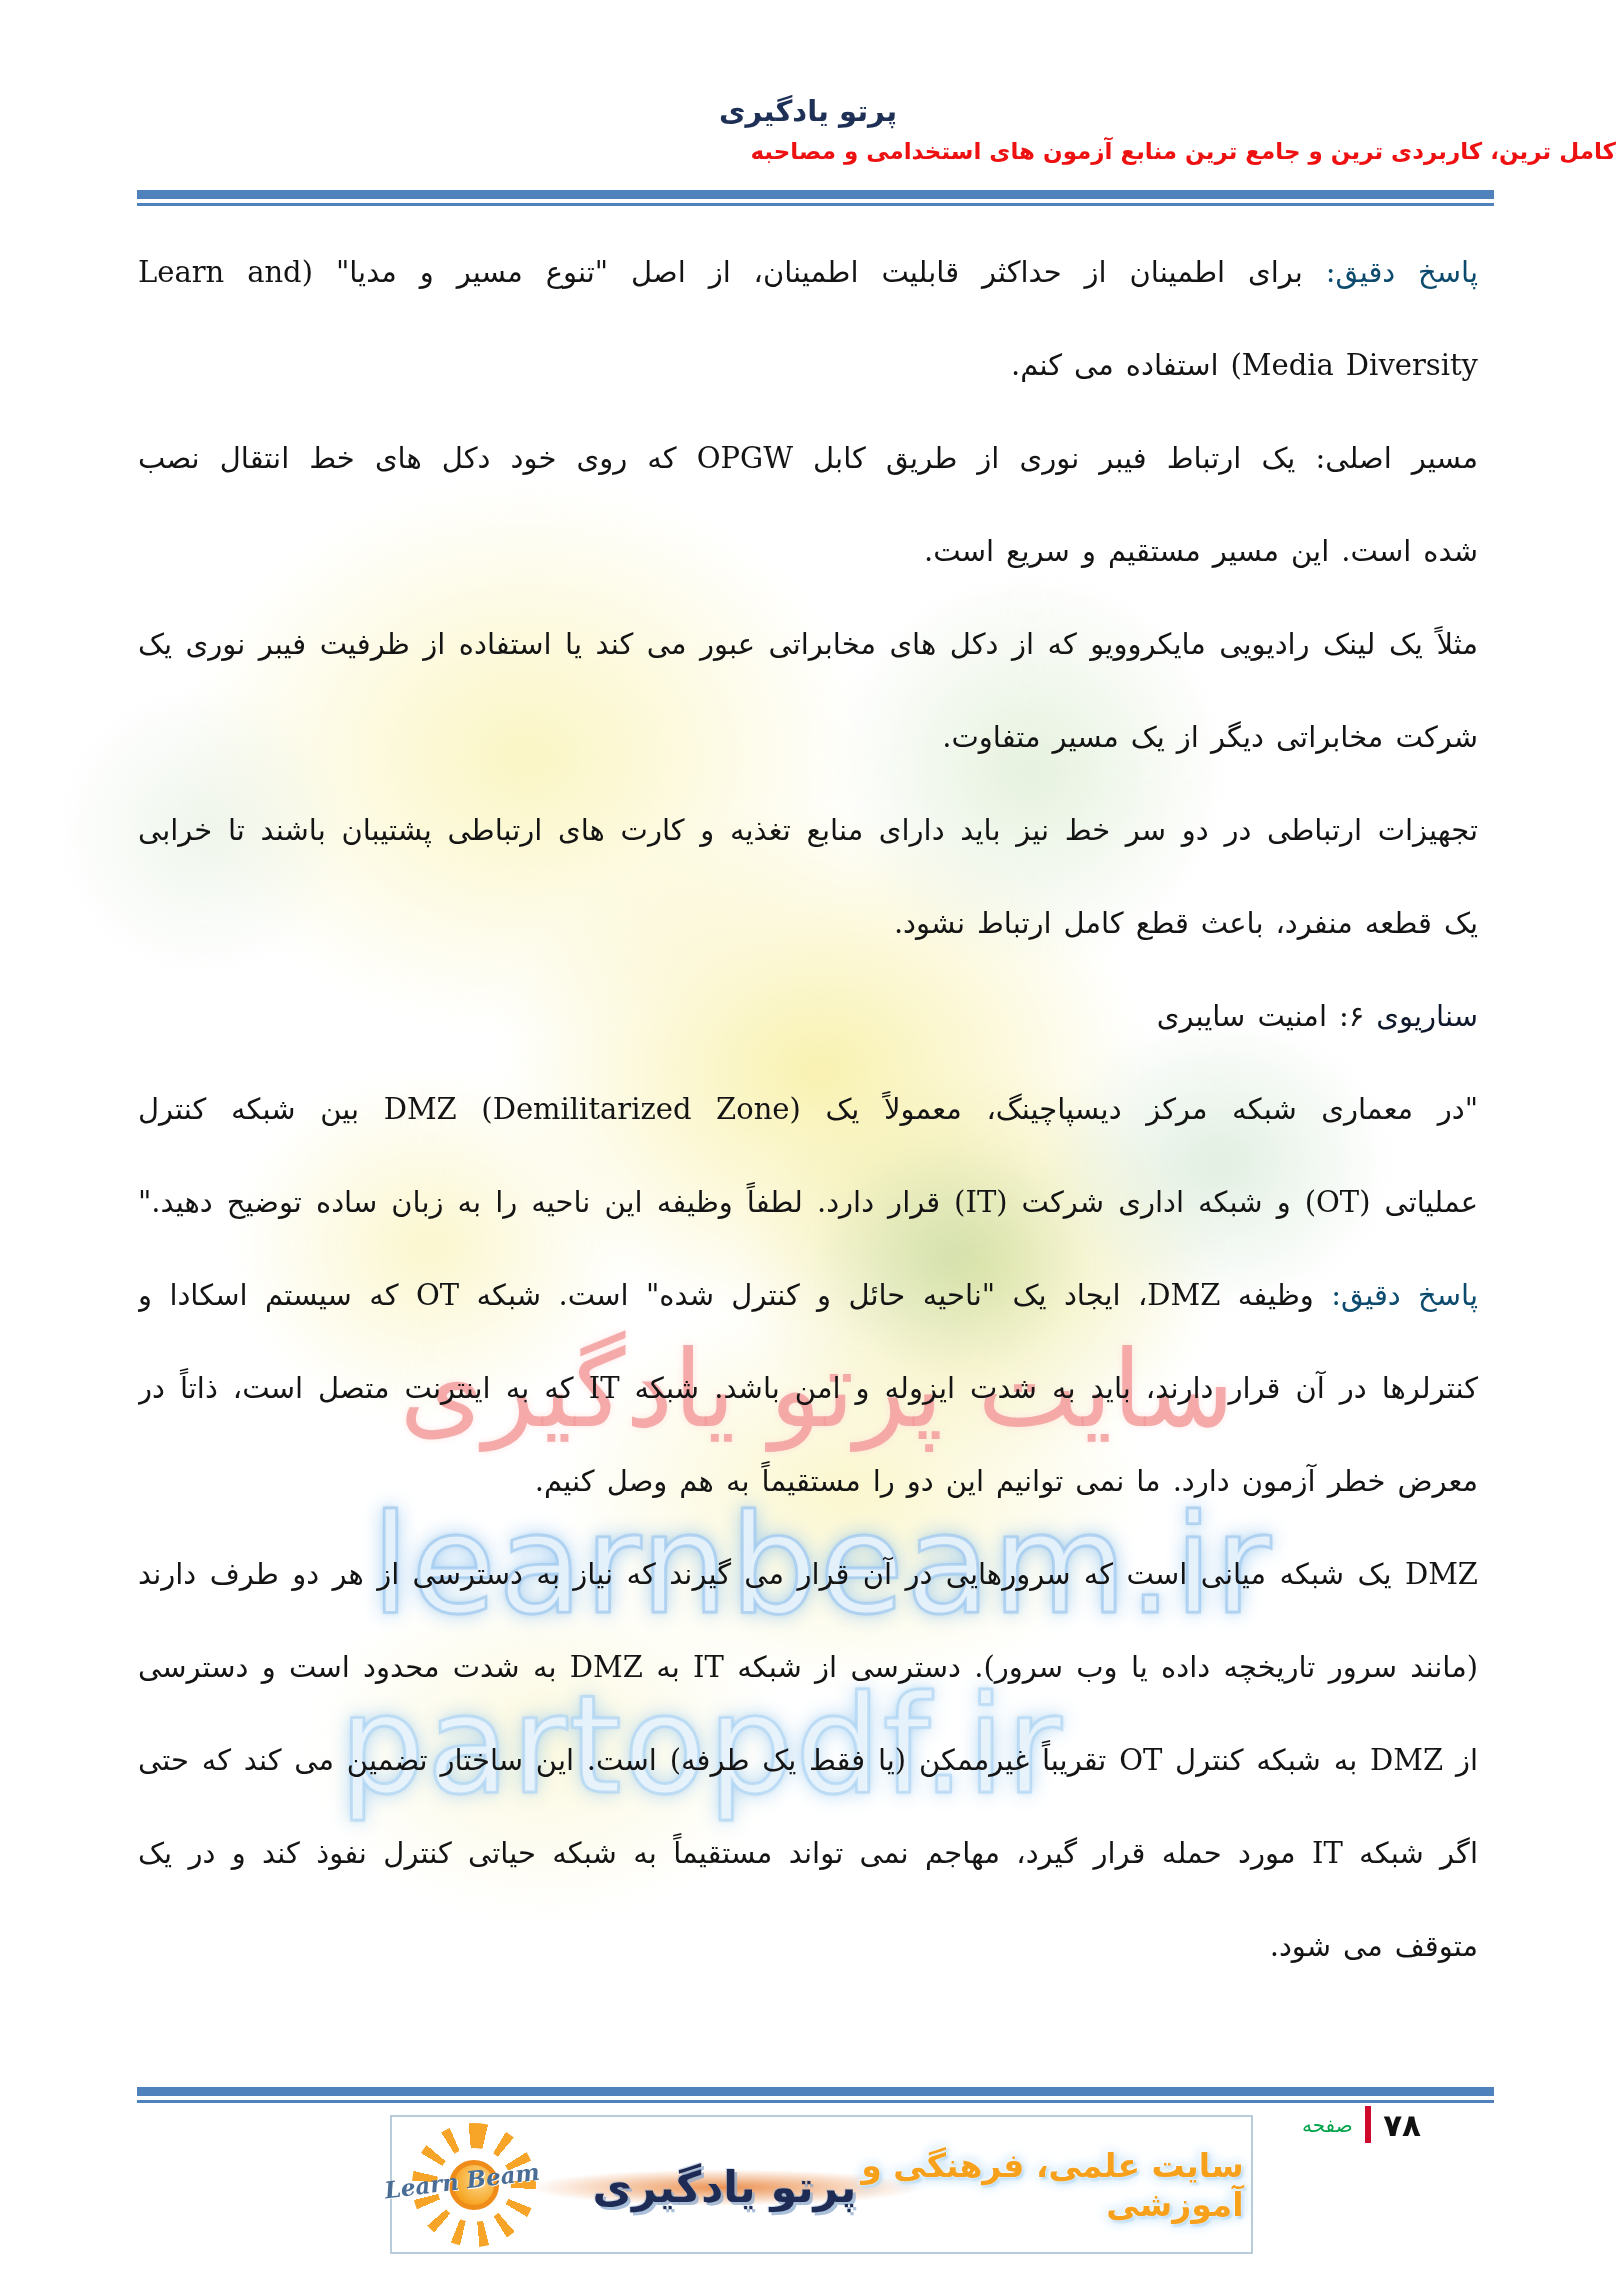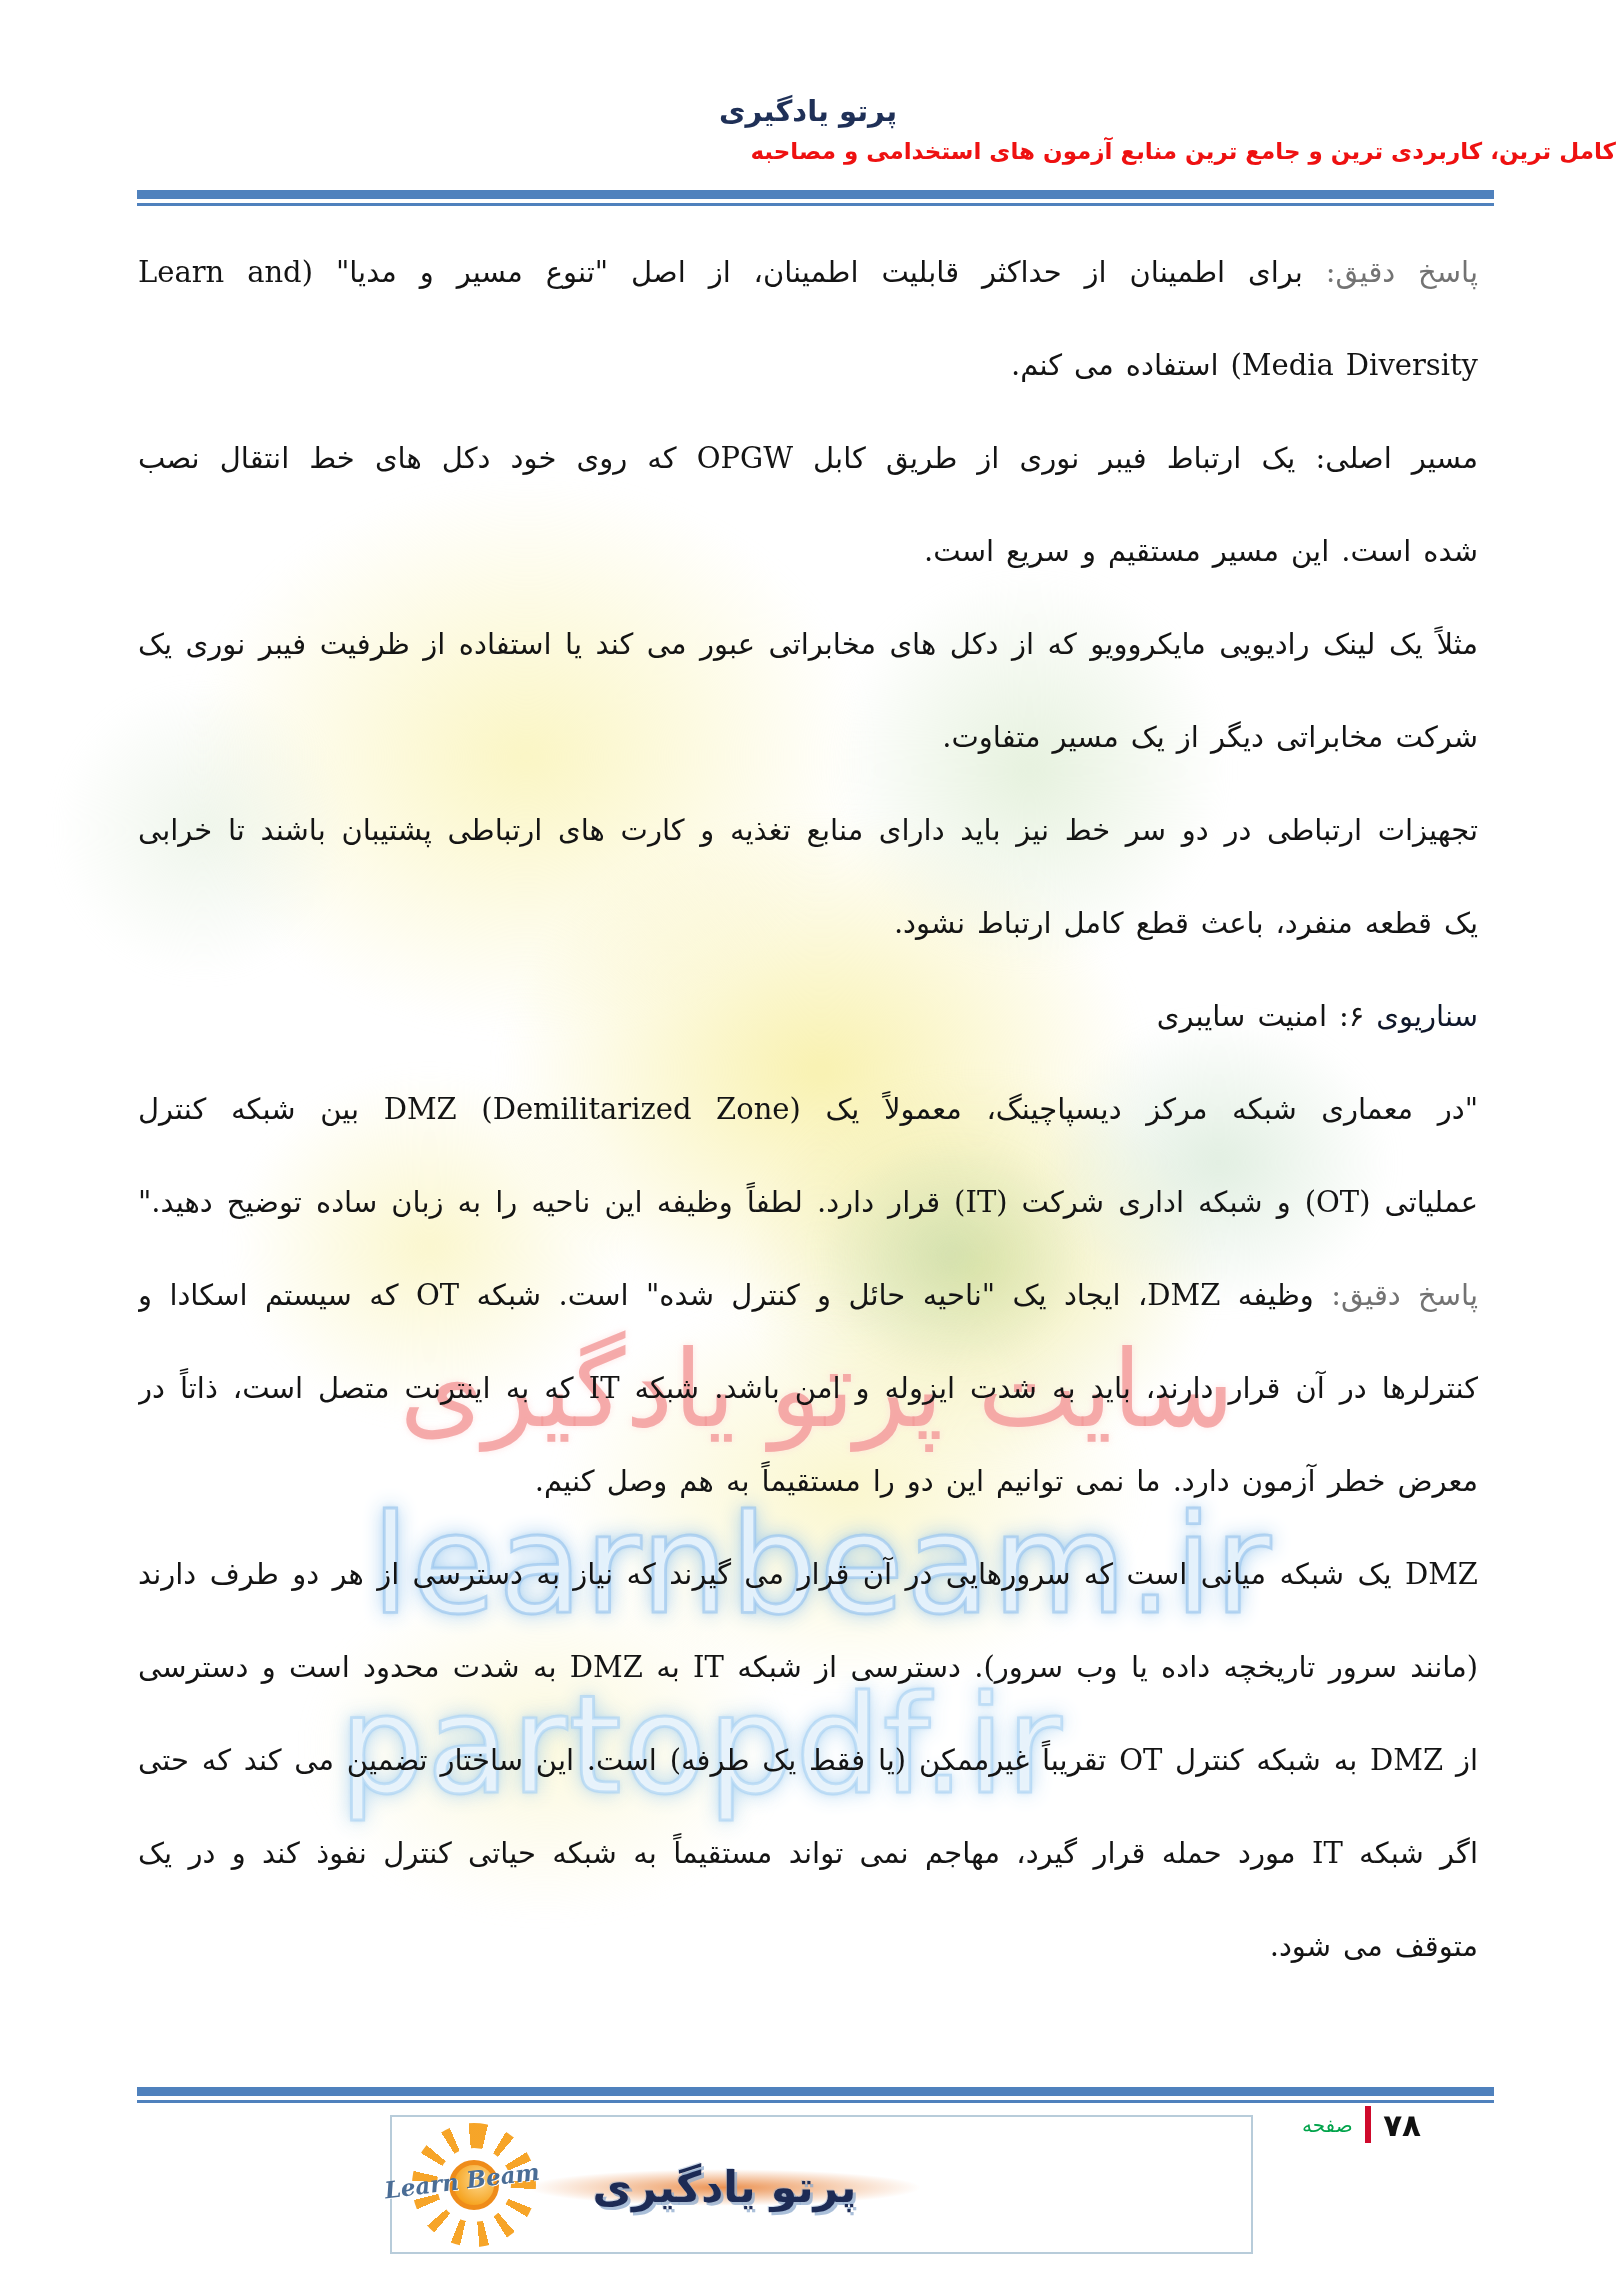--- a/index.html
+++ b/index.html
@@ -26,21 +26,21 @@
   .rule-top{top:190px;}
   .rule-bottom{top:2087px;}
   .rule .thick{height:9.2px;background:#4f81bd;}
   .rule .thin{height:2.8px;background:#4f81bd;margin-top:3.7px;}
   
   .bodytext{position:absolute;top:226px;left:138px;right:138px;z-index:3;direction:rtl;
             font-size:29px;color:#141414;word-spacing:2.8px;
             font-family:"DejaVu Serif","DejaVu Sans",sans-serif;}
   .line{height:93px;line-height:93px;text-align:right;white-space:nowrap;overflow:visible;}
   .line.j{text-align:justify;text-align-last:justify;white-space:normal;overflow:hidden;}
-  .green{color:#737373;}
+  .green{color:#0c4a6e;}
   .red{color:#0f172a;}
   
   .wm{position:absolute;z-index:1;text-align:center;font-weight:normal;pointer-events:none;}
   .wm-pink{top:1327px;left:268px;width:1098px;font-size:107px;direction:rtl;
            color:rgba(243,152,152,.8);text-shadow:0 0 7.4px rgba(255,220,220,.7);}
   .wm-blue1{top:1484px;left:305px;width:1034px;font-size:138px;letter-spacing:1.8px;
             color:rgba(232,243,252,.92);-webkit-text-stroke:2.8px rgba(158,200,238,.7);
             text-shadow:0 0 20px rgba(150,198,238,.95),0 0 5.5px rgba(170,210,243,.8);}
   .wm-blue2{top:1667px;left:323px;width:757px;font-size:135px;letter-spacing:1.8px;
             color:rgba(236,245,252,.9);-webkit-text-stroke:2.8px rgba(170,210,243,.65);
@@ -132,16 +132,17 @@
     <span class="lbl">صفحه</span>
   </div>
 
   <div class="banner">
     <div class="sun"></div>
     <div class="sun-script">Learn Beam</div>
     <div class="brand">
       <div class="streak"></div>
       <div class="brand-txt">پرتو یادگیری</div>
     </div>
+    <div class="tagline">سایت علمی، فرهنگی و آموزشی</div>
   </div>
 
 </div>
 
 
 </body></html>

